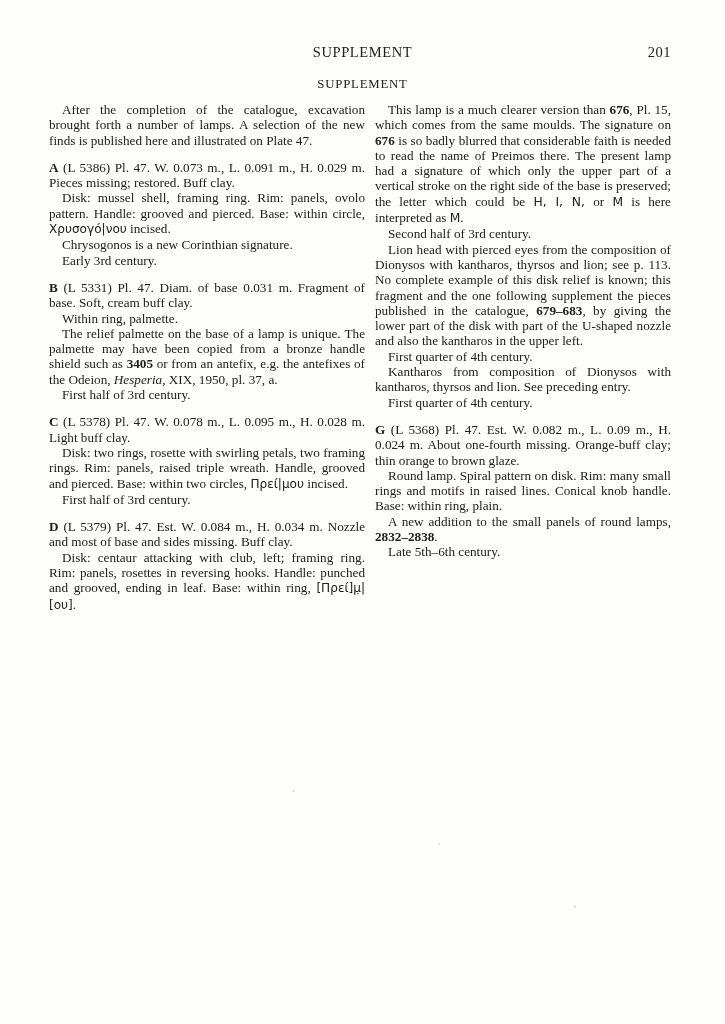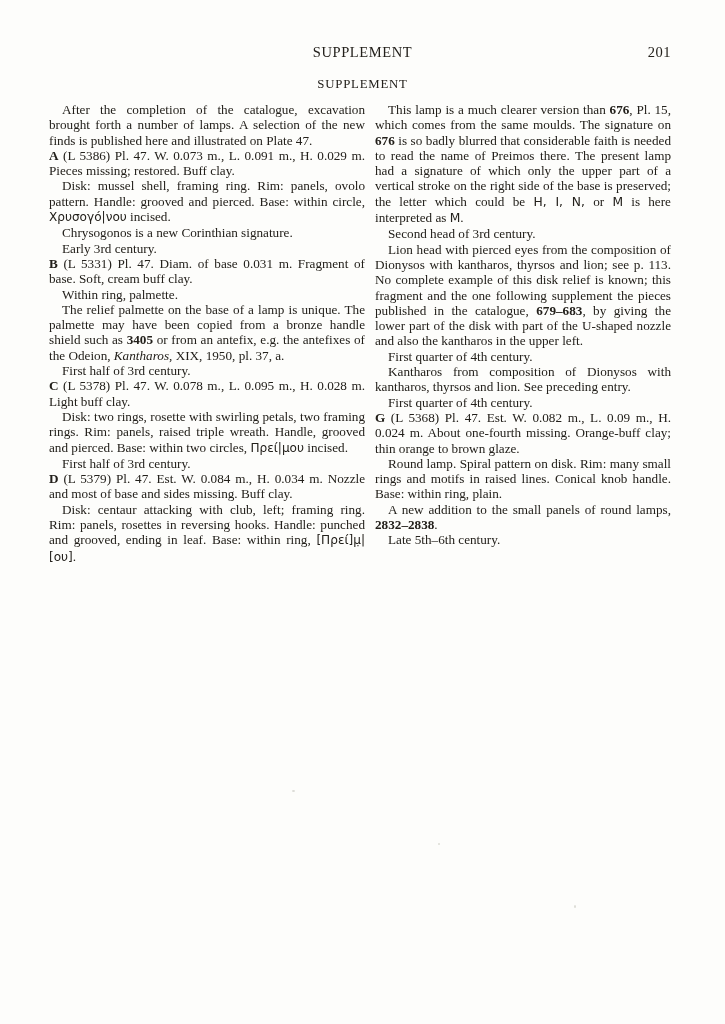--- a/index.html
+++ b/index.html
@@ -39,21 +39,21 @@
   }
   .col { font-size: 13.2px; line-height: 15.3px; }
   .col-left  { width: 316px; }
   .col-right { width: 296px; }
   .col p {
     margin: 0;
     text-align: justify;
     text-justify: inter-word;
   }
   .col p.indent { text-indent: 13px; }
-  .col p.gap { }
+  .col p.gap { margin-top: 12px; }
   .seg-b { font-weight: bold; }
   .seg-i { font-style: italic; }
   .seg-g { font-family: "DejaVu Sans", sans-serif; font-size: 12.1px; }
   .seg-s { font-family: "DejaVu Sans", sans-serif; font-size: 12.3px; }
   .speck {
     position: absolute; border-radius: 50%;
     background: #dcdcd6;
   }
   .speck-1 { left: 292px; top: 790px; width: 3px; height: 2px; }
   .speck-2 { left: 438px; top: 843px; width: 2px; height: 2px; }
@@ -72,31 +72,31 @@
 
   <div class="columns">
     <div class="col col-left">
         <p class="indent"><span>After the completion of the catalogue, excavation brought forth a number of lamps. A selection of the new finds is published here and illustrated on Plate 47.</span></p>
         <p class=" gap"><span class="seg-b">A</span><span> (L 5386) Pl. 47. W. 0.073 m., L. 0.091 m., H. 0.029 m. Pieces missing; restored. Buff clay.</span></p>
         <p class="indent"><span>Disk: mussel shell, framing ring. Rim: panels, ovolo pattern. Handle: grooved and pierced. Base: within circle, </span><span class="seg-g">Χρυσογό|νου</span><span> incised.</span></p>
         <p class="indent"><span>Chrysogonos is a new Corinthian signature.</span></p>
         <p class="indent"><span>Early 3rd century.</span></p>
         <p class=" gap"><span class="seg-b">B</span><span> (L 5331) Pl. 47. Diam. of base 0.031 m. Fragment of base. Soft, cream buff clay.</span></p>
         <p class="indent"><span>Within ring, palmette.</span></p>
-        <p class="indent"><span>The relief palmette on the base of a lamp is unique. The palmette may have been copied from a bronze handle shield such as </span><span class="seg-b">3405</span><span> or from an antefix, e.g. the antefixes of the Odeion, </span><span class="seg-i">Kantharos</span><span>, XIX, 1950, pl. 37, a.</span></p>
+        <p class="indent"><span>The relief palmette on the base of a lamp is unique. The palmette may have been copied from a bronze handle shield such as </span><span class="seg-b">3405</span><span> or from an antefix, e.g. the antefixes of the Odeion, </span><span class="seg-i">Hesperia</span><span>, XIX, 1950, pl. 37, a.</span></p>
         <p class="indent"><span>First half of 3rd century.</span></p>
         <p class=" gap"><span class="seg-b">C</span><span> (L 5378) Pl. 47. W. 0.078 m., L. 0.095 m., H. 0.028 m. Light buff clay.</span></p>
         <p class="indent"><span>Disk: two rings, rosette with swirling petals, two framing rings. Rim: panels, raised triple wreath. Handle, grooved and pierced. Base: within two circles, </span><span class="seg-g">Πρεί|μου</span><span> incised.</span></p>
         <p class="indent"><span>First half of 3rd century.</span></p>
         <p class=" gap"><span class="seg-b">D</span><span> (L 5379) Pl. 47. Est. W. 0.084 m., H. 0.034 m. Nozzle and most of base and sides missing. Buff clay.</span></p>
         <p class="indent"><span>Disk: centaur attacking with club, left; framing ring. Rim: panels, rosettes in reversing hooks. Handle: punched and grooved, ending in leaf. Base: within ring, </span><span class="seg-g">[Πρεί]μ̣|[ου]</span><span>.</span></p>
       </div>
     <div class="col col-right">
         <p class="indent"><span>This lamp is a much clearer version than </span><span class="seg-b">676</span><span>, Pl. 15, which comes from the same moulds. The signature on </span><span class="seg-b">676</span><span> is so badly blurred that considerable faith is needed to read the name of Preimos there. The present lamp had a signature of which only the upper part of a vertical stroke on the right side of the base is preserved; the letter which could be </span><span class="seg-s">H, I, N,</span><span> or </span><span class="seg-s">M</span><span> is here interpreted as </span><span class="seg-s">M</span><span>.</span></p>
-        <p class="indent"><span>Second head of 3rd century.</span></p>
+        <p class="indent"><span>Second half of 3rd century.</span></p>
         <p class="indent"><span>Lion head with pierced eyes from the composition of Dionysos with kantharos, thyrsos and lion; see p. 113. No complete example of this disk relief is known; this fragment and the one following supplement the pieces published in the catalogue, </span><span class="seg-b">679–683</span><span>, by giving the lower part of the disk with part of the U-shaped nozzle and also the kantharos in the upper left.</span></p>
         <p class="indent"><span>First quarter of 4th century.</span></p>
         <p class="indent"><span>Kantharos from composition of Dionysos with kantharos, thyrsos and lion. See preceding entry.</span></p>
         <p class="indent"><span>First quarter of 4th century.</span></p>
         <p class=" gap"><span class="seg-b">G</span><span> (L 5368) Pl. 47. Est. W. 0.082 m., L. 0.09 m., H. 0.024 m. About one-fourth missing. Orange-buff clay; thin orange to brown glaze.</span></p>
         <p class="indent"><span>Round lamp. Spiral pattern on disk. Rim: many small rings and motifs in raised lines. Conical knob handle. Base: within ring, plain.</span></p>
         <p class="indent"><span>A new addition to the small panels of round lamps, </span><span class="seg-b">2832–2838</span><span>.</span></p>
         <p class="indent"><span>Late 5th–6th century.</span></p>
       </div>
   </div>

